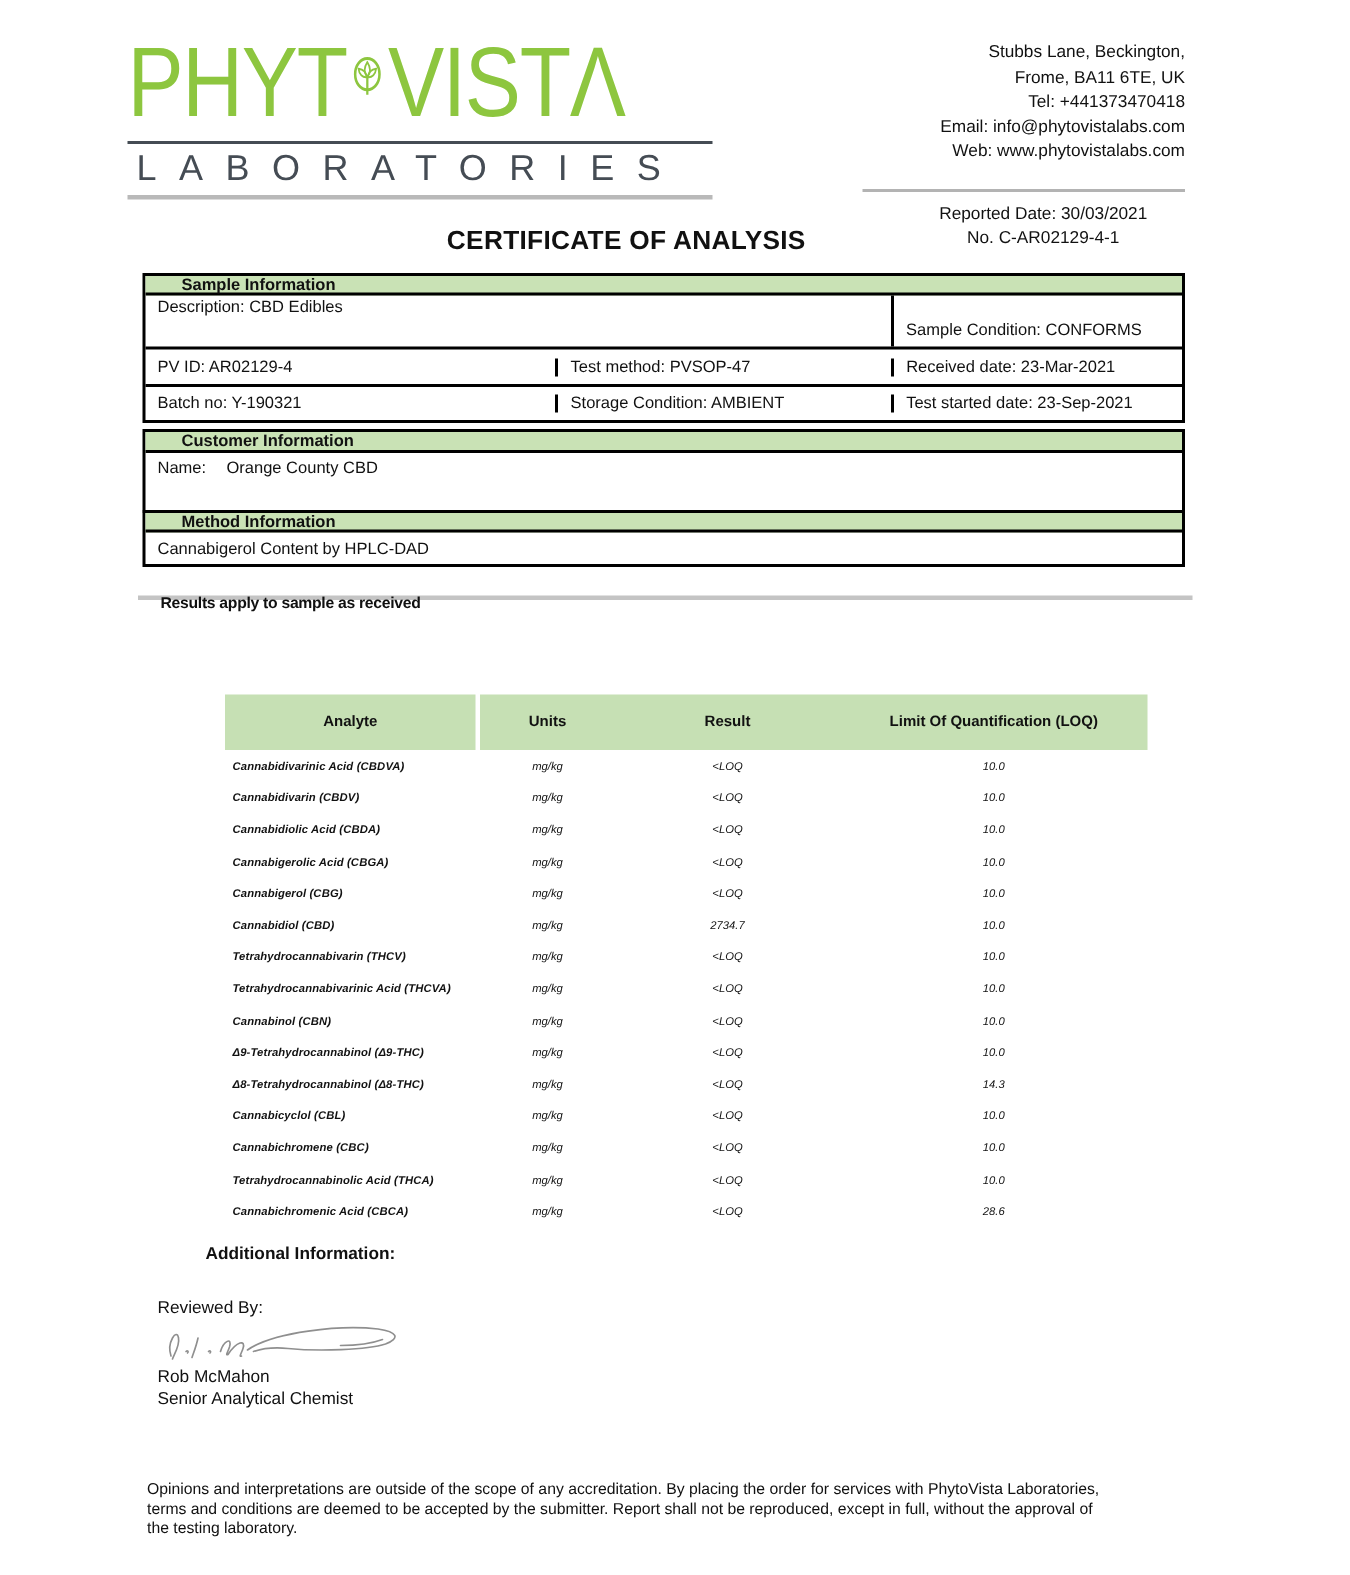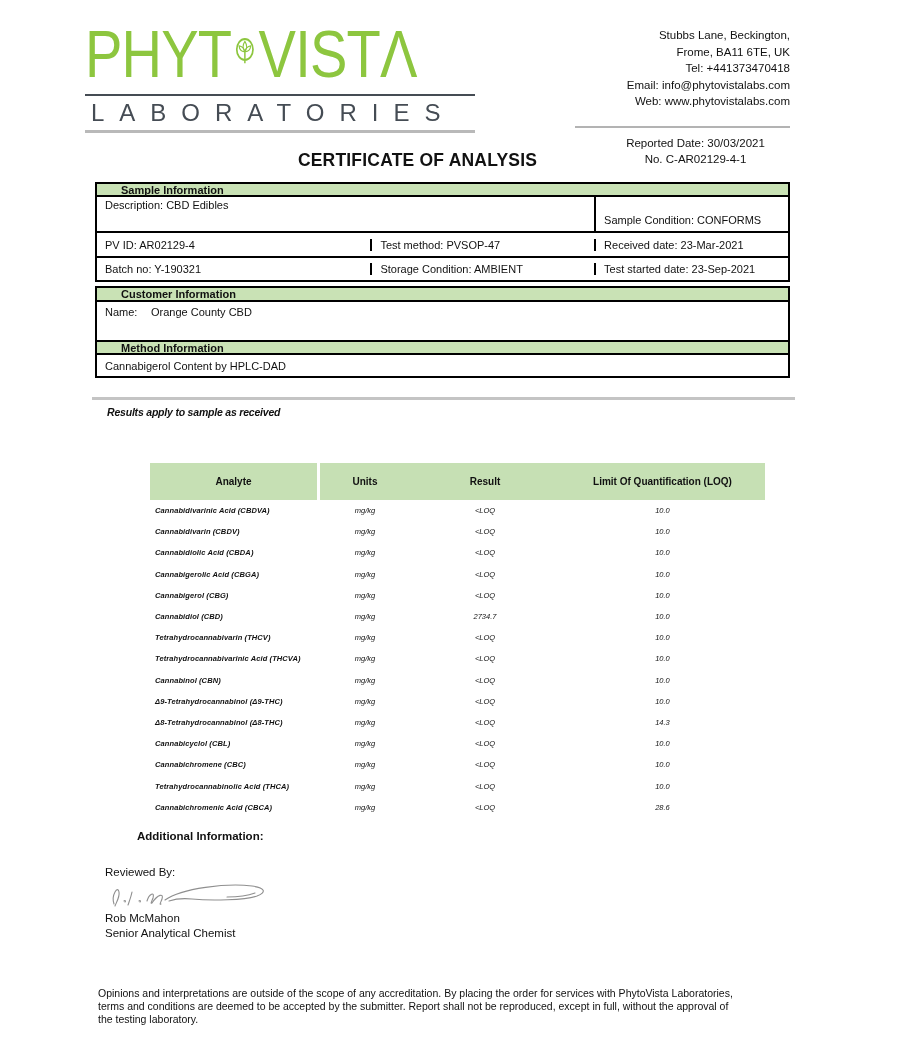--- a/index.html
+++ b/index.html
@@ -46,21 +46,21 @@
   .cust-body { height:38px; padding:4px 8px 0 8px; font-size:11px; }
   .cust-line { display:flex; }
   .cust-line .lab { width:46px; }
   .cust-line.addr { margin-top:7px; }
   .cust-line.addr .lab { width:54px; }
 
   .meth-bar { height:13px; }
   .meth-body { height:21px; font-size:11px; display:flex; align-items:center; padding-left:8px; }
 
   .results-divider { position:absolute; left:92px; top:397px; width:703px; height:3px; background:#c4c4c4; }
-  .results-note { position:absolute; left:107px; top:406px; font-size:10.5px; font-weight:bold; font-style:italic; letter-spacing:-.2px; }
+  .results-note { position:absolute; left:107px; top:396px; font-size:10.5px; font-weight:bold; letter-spacing:-.2px; }
 
   
   .rt { position:absolute; left:150px; top:463px; width:615px; }
   .rt-head { position:relative; height:37px; }
   .rt-head .blk { position:absolute; top:0; height:37px; background:#c6e0b4; }
   .blk-left { left:0; width:167px; }
   .blk-right { left:170px; width:445px; }
   .rt-h { position:absolute; top:0; height:37px; display:flex; align-items:center; justify-content:center;
           font-size:10px; font-weight:bold; }
   .h-analyte { left:0; width:167px; }

